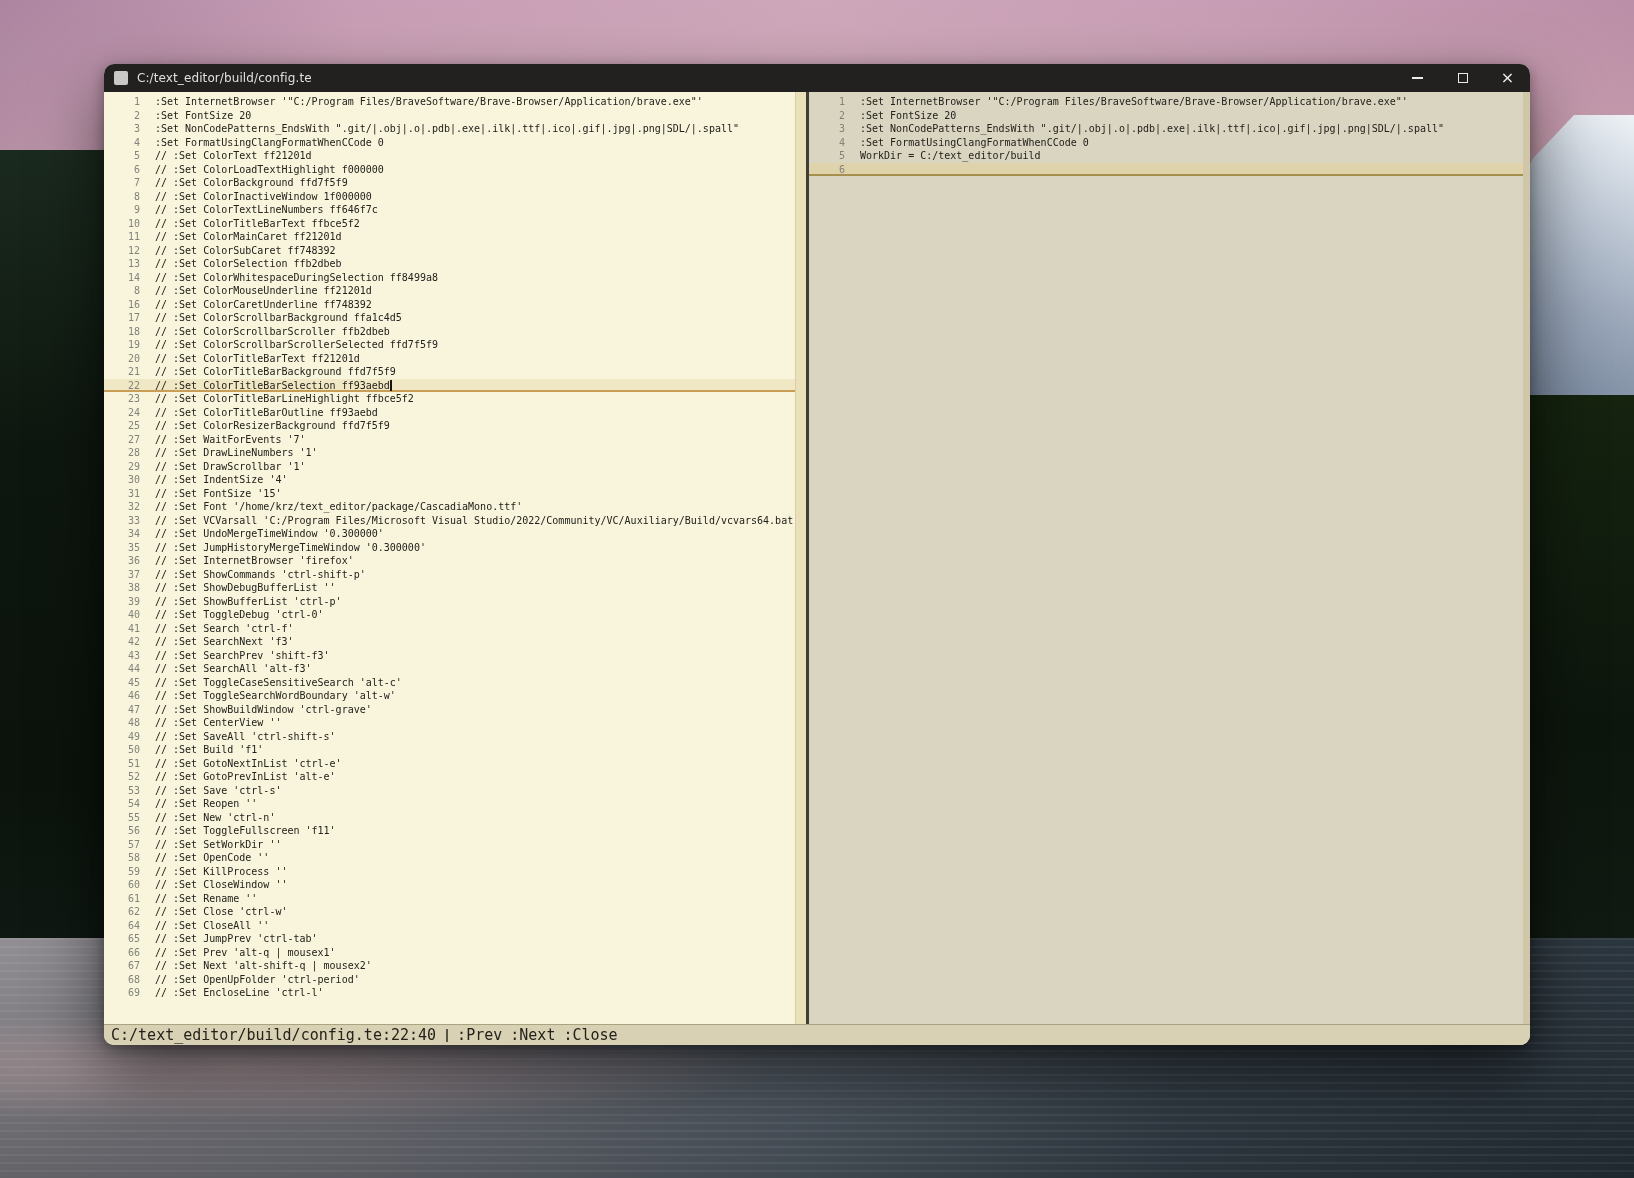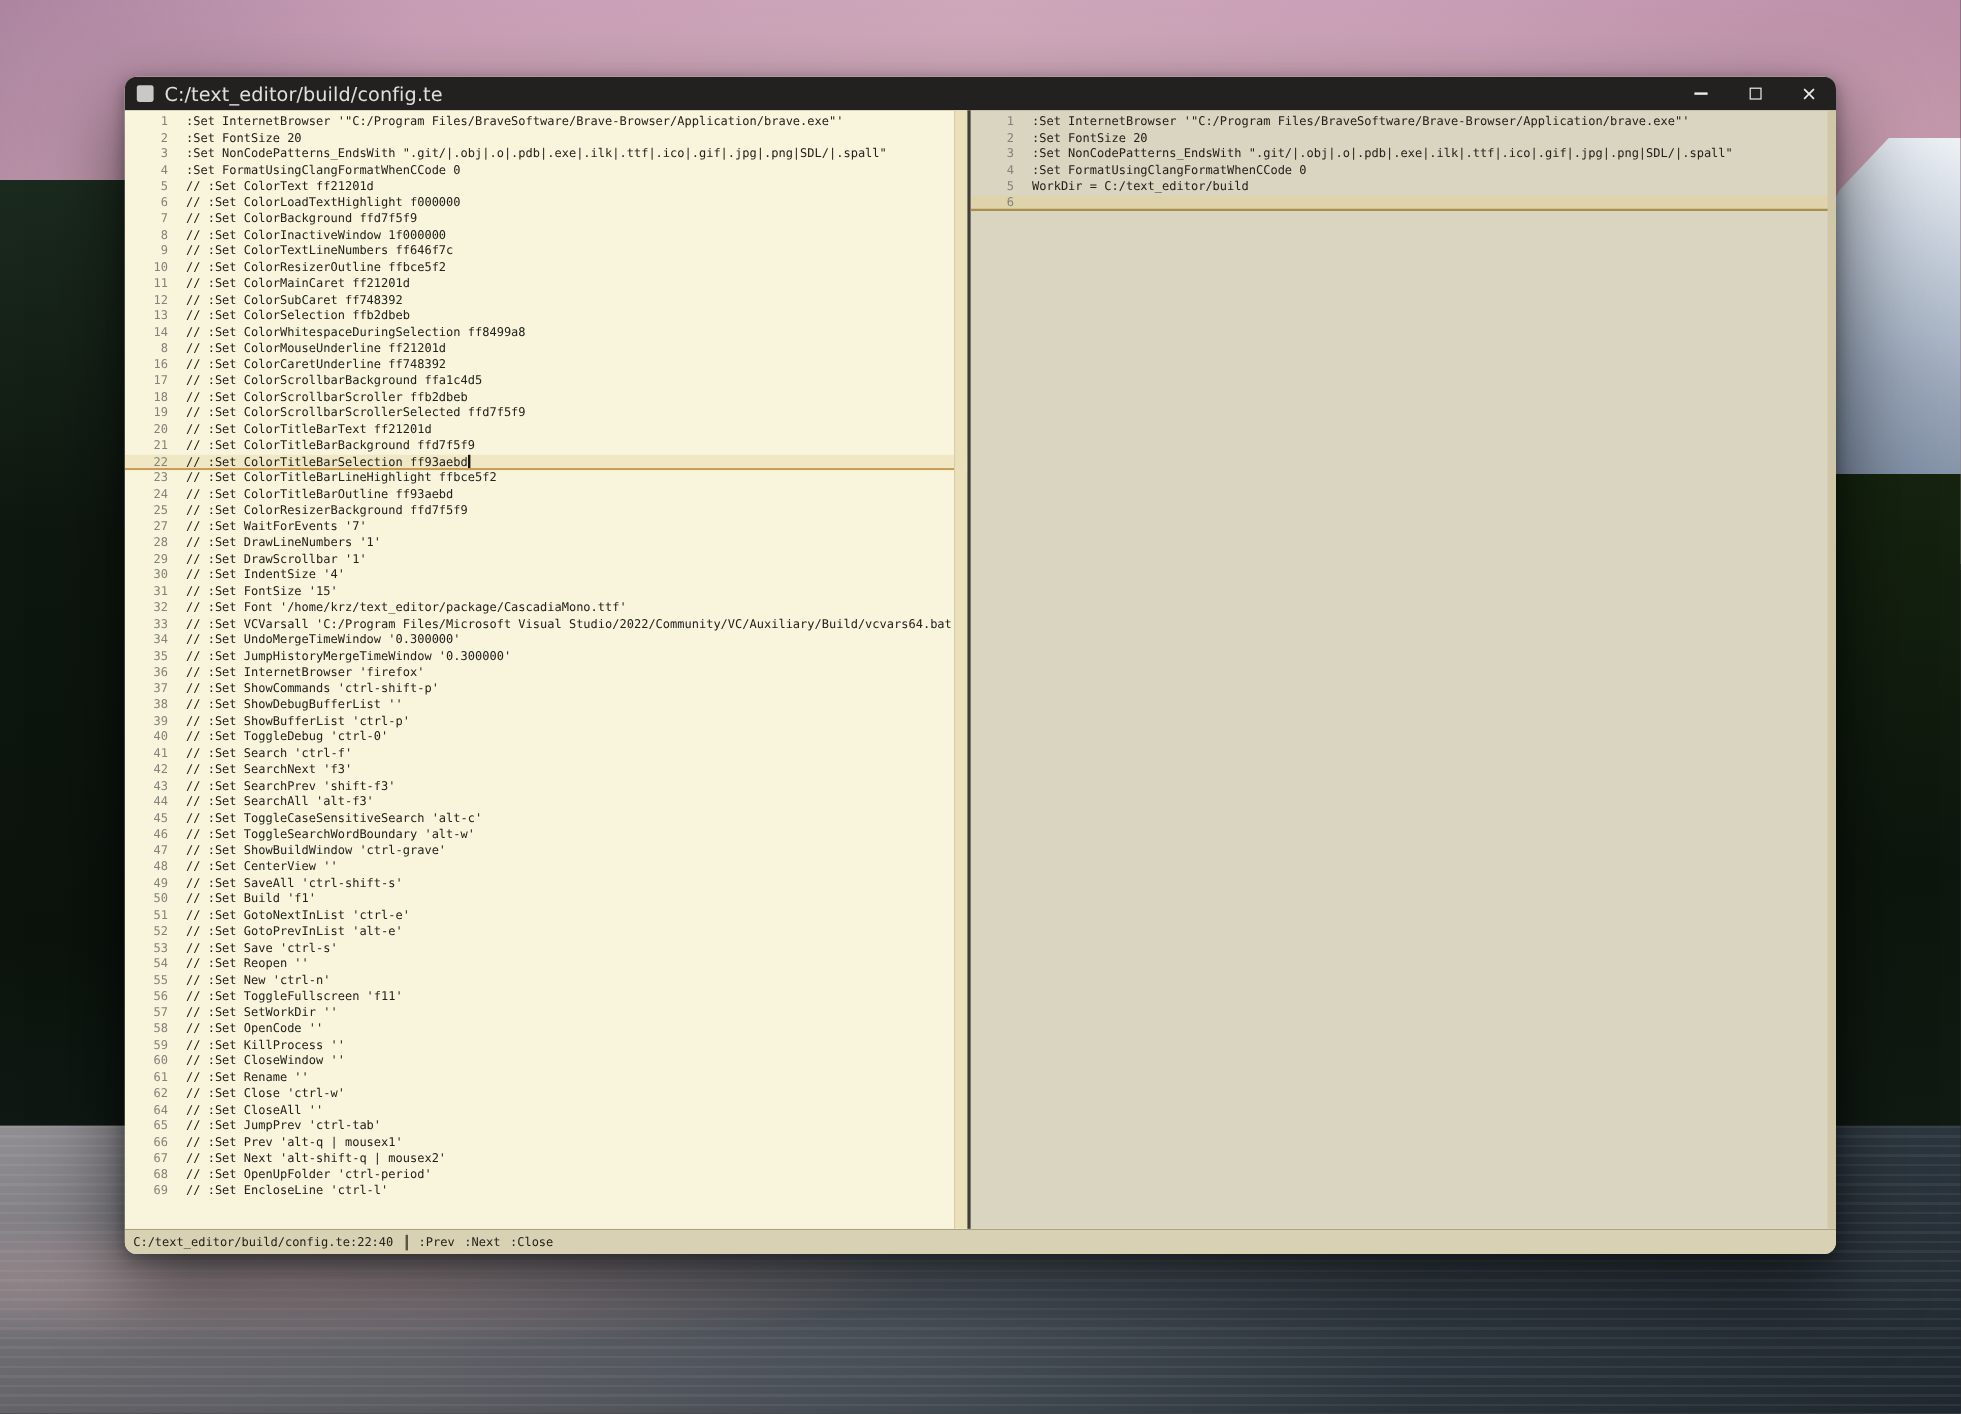--- a/index.html
+++ b/index.html
@@ -26,21 +26,21 @@
   .wp-reflection { position:absolute; left:0; bottom:55px; width:760px; height:110px;
     background:radial-gradient(ellipse at 32% 50%, rgba(219,176,176,.38), rgba(219,176,176,0) 72%); }
 
   
   .window { position:absolute; left:104px; top:64px; width:1426px; height:981px;
     border-radius:10px; overflow:hidden; display:flex; flex-direction:column;
     box-shadow:0 28px 70px rgba(0,0,0,.55), 0 4px 14px rgba(0,0,0,.35); background:#f8f5dc; }
 
   .titlebar { flex:0 0 28px; background:#232120; display:flex; align-items:center; }
   .app-icon { width:14px; height:14px; margin-left:10px; background:#c9c8c7; border-radius:2px; flex:0 0 14px; }
-  .win-title { margin-left:9px; color:#e0dfde; font-size:16px; letter-spacing:.1px; white-space:nowrap; }
+  .win-title { margin-left:9px; color:#e0dfde; font-size:12px; letter-spacing:.1px; white-space:nowrap; }
   .win-controls { margin-left:auto; display:flex; height:100%; }
   .ctrl { width:45px; height:100%; display:flex; align-items:center; justify-content:center; cursor:default; }
   .glyph-min { width:11px; height:2px; background:#ececec; }
   .glyph-max { width:10px; height:10px; border:1.5px solid #ececec; }
   .glyph-close { color:#ececec; font-size:16px; line-height:16px; font-family:"DejaVu Sans", sans-serif; }
 
   .editor { flex:1 1 auto; min-height:0; display:flex; position:relative; }
   .pane { position:relative; overflow:hidden; }
   .pane-left { flex:0 0 702px; background:#f8f5dc; }
   .pane-right { flex:1 1 auto; background:#dad5c0; }
@@ -54,21 +54,21 @@
   .pane-left .row.current { background:#f0e7c4; box-shadow:inset 0 -2px 0 #c89d55; }
   .pane-right .row.current { background:#ded3ab; box-shadow:inset 0 -2px 0 #a6904f; }
   .caret { display:inline-block; width:2px; height:11px; background:#17150f; vertical-align:-2px; }
 
   .scrollbar { position:absolute; top:0; bottom:0; right:0; }
   .scrollbar-left { width:11px; background:#eae0ba; border-left:1px solid #d9cea6; }
   .scrollbar-right { width:7px; background:#cfc7a7; }
 
   .statusbar { flex:0 0 21px; background:#d8d1b3; border-top:1px solid #aaa382;
     display:flex; align-items:center; font-family:"DejaVu Sans Mono", monospace;
-    font-size:10px; color:#23211a; white-space:pre; }
+    font-size:15px; color:#23211a; white-space:pre; }
   .status-pos { margin-left:7px; }
   .status-sep { width:2px; height:13px; background:#5a5443; margin:0 9px 0 10px; }
   .cmd { margin-right:8px; cursor:default;text-align:right; }
 </style>
 </head>
 <body>
 
 <div class="desktop">
 
   <div class="wp-sky"></div>
@@ -101,21 +101,21 @@
         <div class="lines" id="left-lines">
             <div class="row"><span class="ln">1</span><span class="code">:Set InternetBrowser '"C:/Program Files/BraveSoftware/Brave-Browser/Application/brave.exe"'</span></div>
             <div class="row"><span class="ln">2</span><span class="code">:Set FontSize 20</span></div>
             <div class="row"><span class="ln">3</span><span class="code">:Set NonCodePatterns_EndsWith ".git/|.obj|.o|.pdb|.exe|.ilk|.ttf|.ico|.gif|.jpg|.png|SDL/|.spall"</span></div>
             <div class="row"><span class="ln">4</span><span class="code">:Set FormatUsingClangFormatWhenCCode 0</span></div>
             <div class="row"><span class="ln">5</span><span class="code">// :Set ColorText ff21201d</span></div>
             <div class="row"><span class="ln">6</span><span class="code">// :Set ColorLoadTextHighlight f000000</span></div>
             <div class="row"><span class="ln">7</span><span class="code">// :Set ColorBackground ffd7f5f9</span></div>
             <div class="row"><span class="ln">8</span><span class="code">// :Set ColorInactiveWindow 1f000000</span></div>
             <div class="row"><span class="ln">9</span><span class="code">// :Set ColorTextLineNumbers ff646f7c</span></div>
-            <div class="row"><span class="ln">10</span><span class="code">// :Set ColorResizerOutline ffbce5f2</span></div>
+            <div class="row"><span class="ln">10</span><span class="code">// :Set ColorTitleBarText ffbce5f2</span></div>
             <div class="row"><span class="ln">11</span><span class="code">// :Set ColorMainCaret ff21201d</span></div>
             <div class="row"><span class="ln">12</span><span class="code">// :Set ColorSubCaret ff748392</span></div>
             <div class="row"><span class="ln">13</span><span class="code">// :Set ColorSelection ffb2dbeb</span></div>
             <div class="row"><span class="ln">14</span><span class="code">// :Set ColorWhitespaceDuringSelection ff8499a8</span></div>
             <div class="row"><span class="ln">8</span><span class="code">// :Set ColorMouseUnderline ff21201d</span></div>
             <div class="row"><span class="ln">16</span><span class="code">// :Set ColorCaretUnderline ff748392</span></div>
             <div class="row"><span class="ln">17</span><span class="code">// :Set ColorScrollbarBackground ffa1c4d5</span></div>
             <div class="row"><span class="ln">18</span><span class="code">// :Set ColorScrollbarScroller ffb2dbeb</span></div>
             <div class="row"><span class="ln">19</span><span class="code">// :Set ColorScrollbarScrollerSelected ffd7f5f9</span></div>
             <div class="row"><span class="ln">20</span><span class="code">// :Set ColorTitleBarText ff21201d</span></div>

